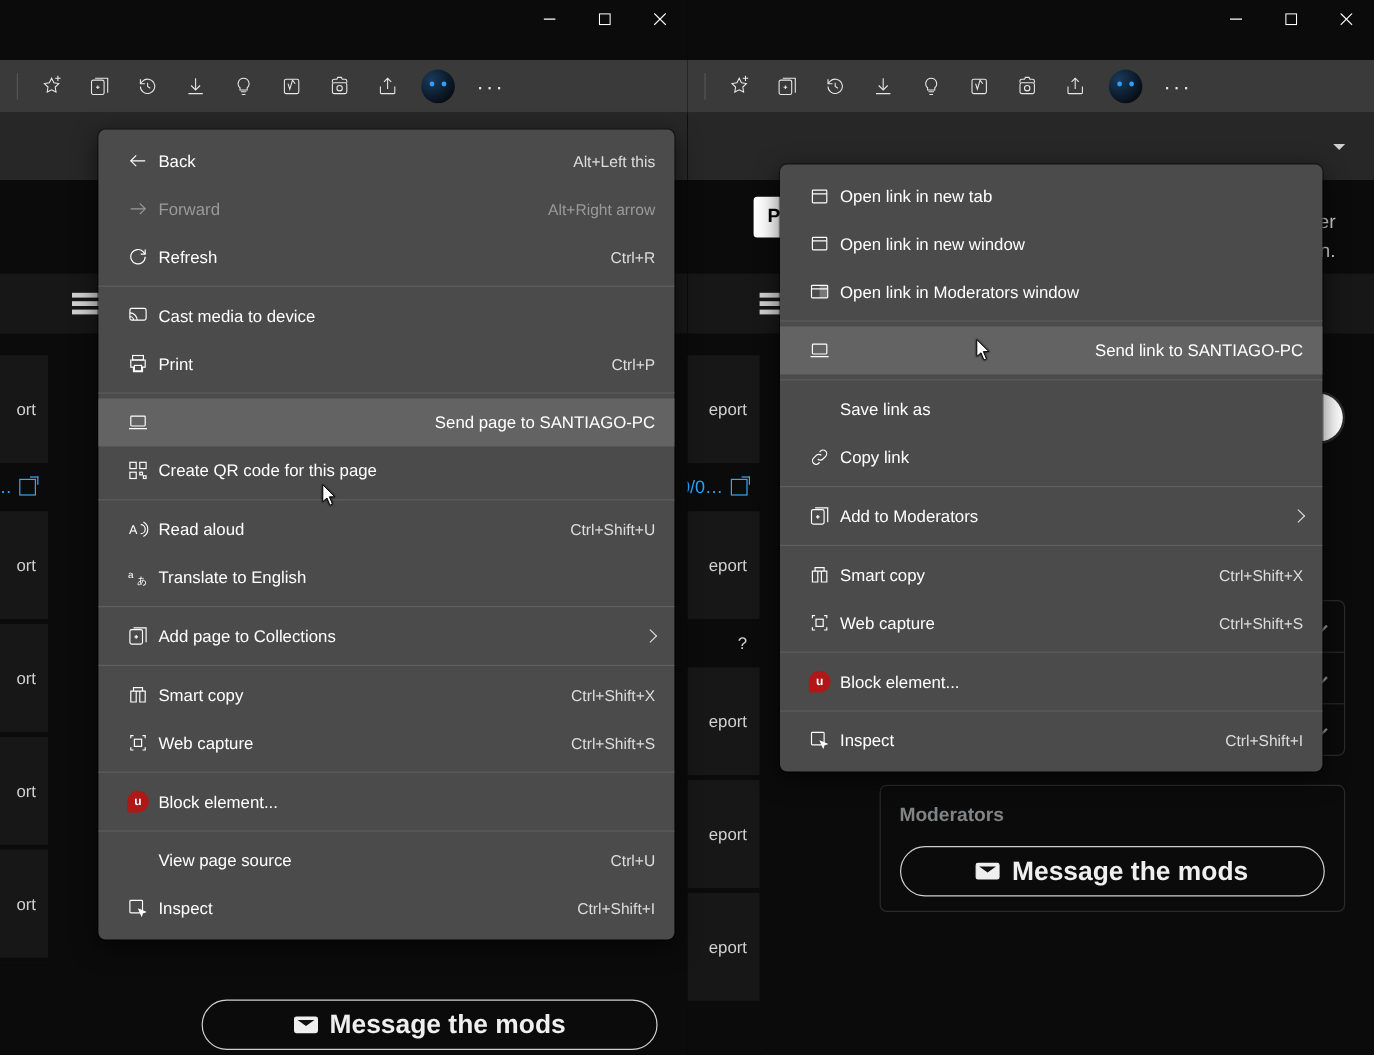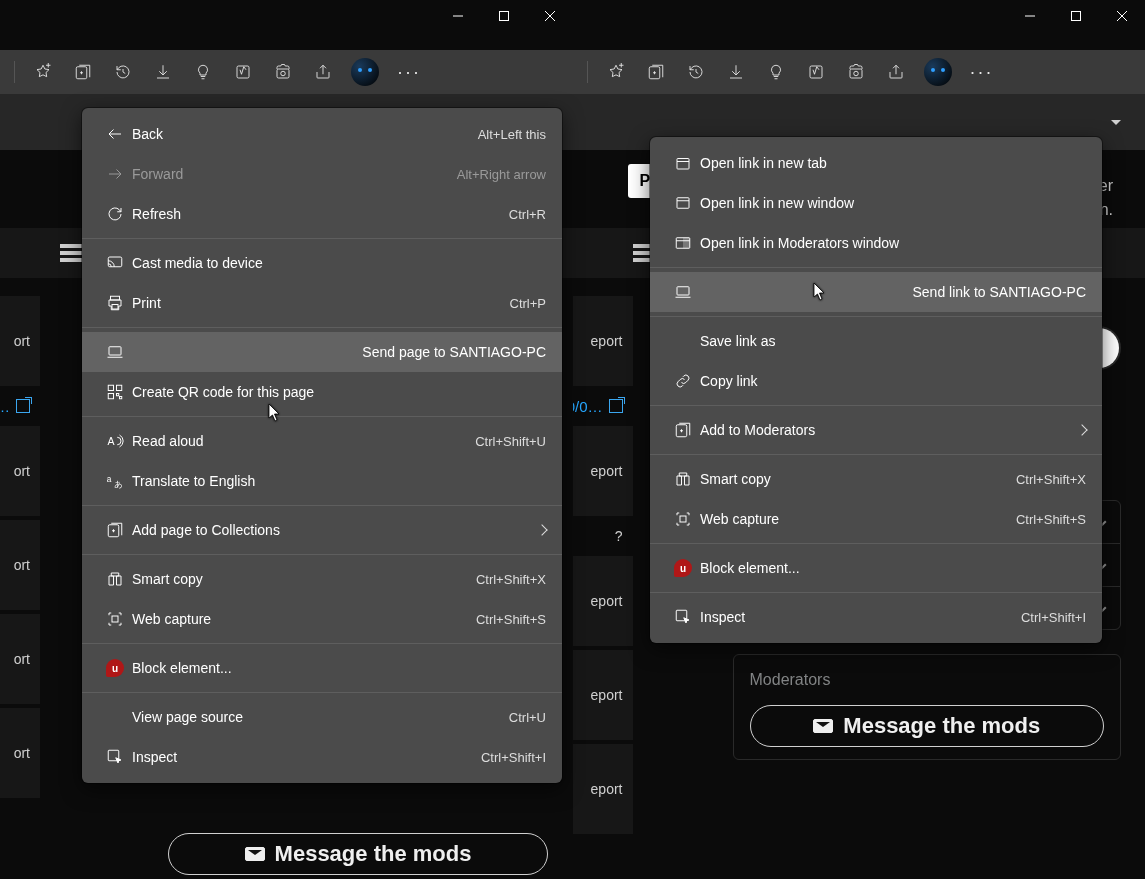--- a/index.html
+++ b/index.html
@@ -182,21 +182,21 @@
   border-right: 2px solid #999;
   border-bottom: 2px solid #999;
   transform: rotate(45deg);
 }
 .mods-box {
   margin-top: 24px;
   border: 1px solid #2a2a2a;
   border-radius: 6px;
   padding: 16px 16px 12px;
 }
-.mods-title { color: #818384; font-weight: normal; font-size: 16px; margin-bottom: 16px; }
+.mods-title { color: #818384; font-weight: bold; font-size: 16px; margin-bottom: 16px; }
 .message-mods-btn {
   border: 1px solid #d0d0d0;
   border-radius: 24px;
   height: 42px;
   display: flex; align-items: center; justify-content: center;
   gap: 10px; color: #efefef; font-weight: bold; font-size: 22px;
 }
 .mail-icon {
   width: 20px; height: 14px; border: 1.5px solid #efefef; border-radius: 2px; position: relative;
   background: #efefef;

